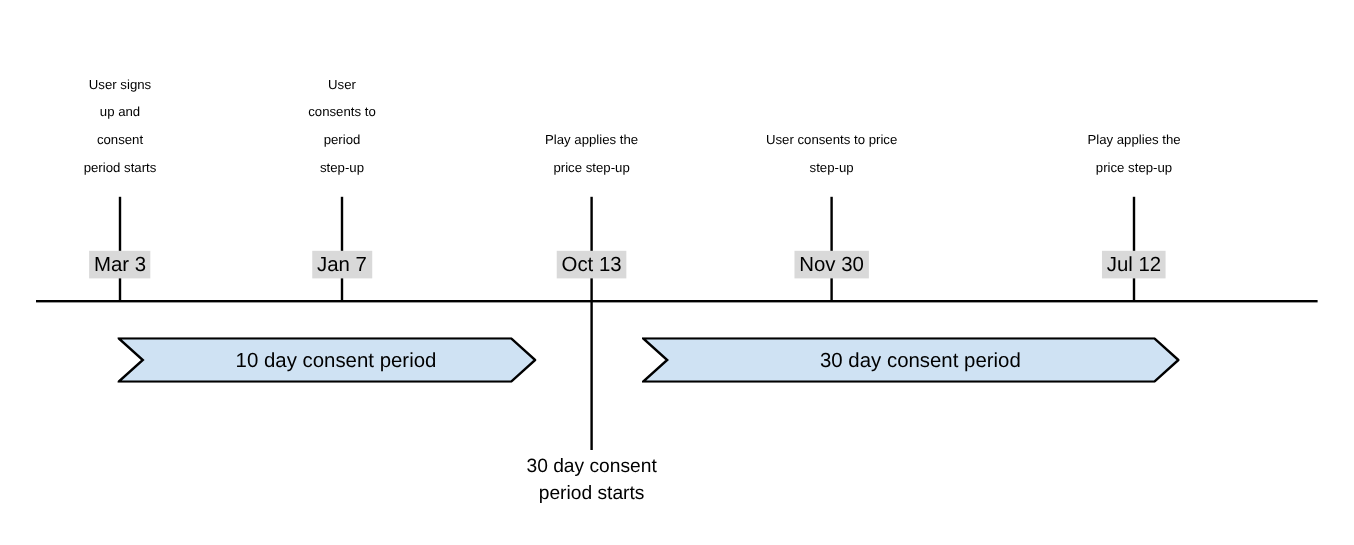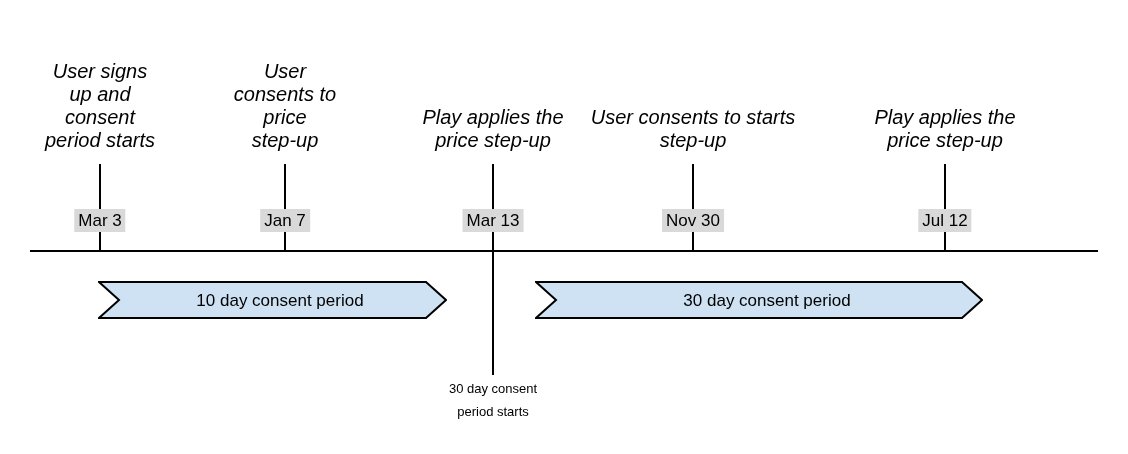--- a/index.html
+++ b/index.html
@@ -18,23 +18,22 @@
     width: 1068px;
     height: 2px;
     background: #000000;
   }
   .event-label {
     position: absolute;
     bottom: 302px; 
     transform: translateX(-50%);
     text-align: center;
     white-space: pre-line;
-    font-size: 20px;
+    font-size: 11px;
     line-height: 23px;
-    font-style: italic;
   }
   .tick {
     position: absolute;
     top: 164px;
     height: 87px;
     width: 2px;
     background: #000000;
     transform: translateX(-50%);
   }
   .date-badge {
@@ -54,21 +53,21 @@
     width: 2px;
     background: #000000;
     transform: translateX(-50%);
   }
   .note-below {
     position: absolute;
     top: 377px;
     transform: translateX(-50%);
     text-align: center;
     white-space: pre-line;
-    font-size: 13px;
+    font-size: 16px;
     line-height: 23px;
   }
   .period-arrow { position: absolute; }
   .period-arrow text {
     font-family: "Liberation Sans", sans-serif;
     font-size: 17px;
     fill: #000000;
   }
 </style>
 </head>
@@ -80,34 +79,34 @@
 
   <div class="event-label" style="left:100px">User signs
 up and
 consent
 period starts</div>
   <div class="tick" style="left:100px"></div>
   <div class="date-badge" style="left:100px">Mar 3</div>
 
   <div class="event-label" style="left:285px">User
 consents to
-price
+period
 step-up</div>
   <div class="tick" style="left:285px"></div>
   <div class="date-badge" style="left:285px">Jan 7</div>
 
   <div class="event-label" style="left:493px">Play applies the
 price step-up</div>
   <div class="tick" style="left:493px"></div>
-  <div class="date-badge" style="left:493px">Mar 13</div>
+  <div class="date-badge" style="left:493px">Oct 13</div>
   <div class="below-tick" style="left:493px"></div>
   <div class="note-below" style="left:493px">30 day consent
 period starts</div>
 
-  <div class="event-label" style="left:693px">User consents to starts
+  <div class="event-label" style="left:693px">User consents to price
 step-up</div>
   <div class="tick" style="left:693px"></div>
   <div class="date-badge" style="left:693px">Nov 30</div>
 
   <div class="event-label" style="left:945px">Play applies the
 price step-up</div>
   <div class="tick" style="left:945px"></div>
   <div class="date-badge" style="left:945px">Jul 12</div>
 
   <svg class="period-arrow" style="left:98px; top:281px" width="349" height="38">

